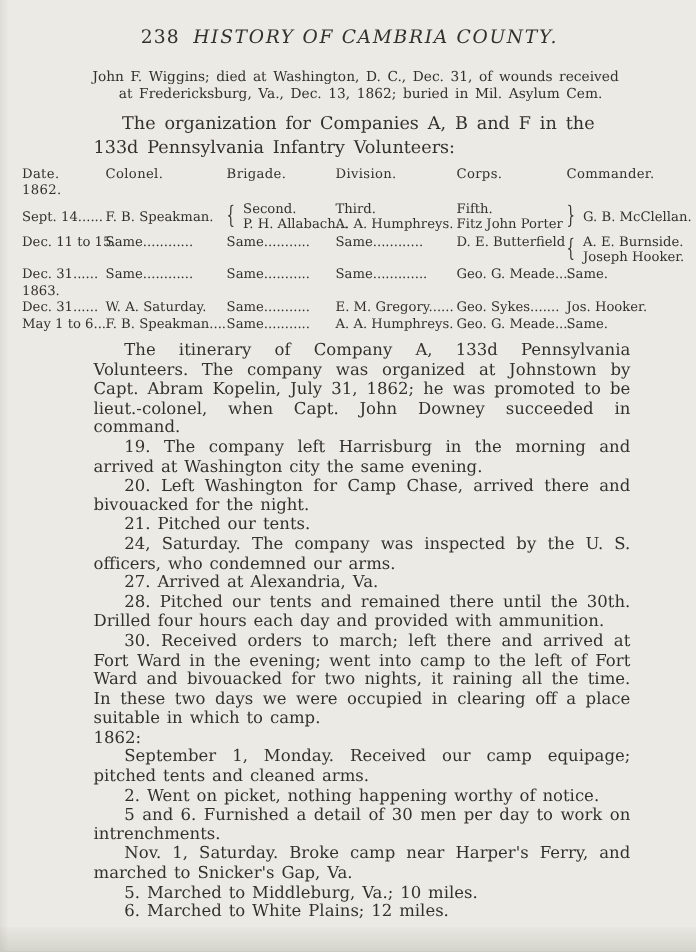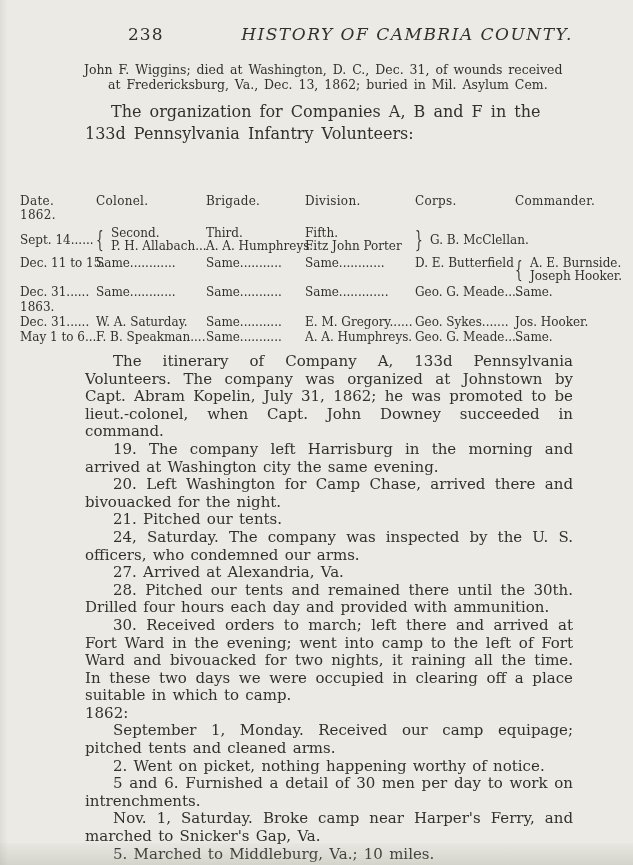--- a/index.html
+++ b/index.html
@@ -27,21 +27,21 @@
   }
 
   
   .pg-header { position: relative; height: 26px; margin-top: 24px; }
   .pg-number {
     position: absolute; left: 88px; top: 0;
     font-size: 17px; letter-spacing: 1px; margin-left: 40px;
   }
   .pg-title {
     position: absolute; left: 110px; right: 60px; top: 0;
-    text-align: right;
+    text-align: center;
     font-style: italic;
     font-size: 17px;
     letter-spacing: 1.5px;
     white-space: nowrap;
   }
 
   
   .note {
     margin: 12px 55px 0 84px;
     padding-left: 24px;
@@ -65,21 +65,21 @@
     margin: 7px 0 0 20px;
     font-size: 12px;
     line-height: 13px;
   }
   .trow {
     display: grid;
     grid-template-columns: 76px 110px 99px 110px 100px 1fr;
     align-items: start;
   }
   .cell { white-space: nowrap; overflow: visible; }
-  .hdr .cell { letter-spacing: 0.3px; margin-top: 43px; }
+  .hdr .cell { letter-spacing: 0.3px; }
   .r1 { margin-top: 5px; }
   .r2 { margin-top: 4px; }
   .r3 { margin-top: 3px; }
   .rline { margin-top: 2px; }
   .twolines { display: flex; align-items: flex-start; }
   .vcenter { display: flex; align-items: center; height: 26px; }
   .brace {
     display: inline-block;
     font-size: 22px;
     line-height: 26px;
@@ -125,20 +125,21 @@
       </div>
       <div class="cell">Colonel.</div>
       <div class="cell">Brigade.</div>
       <div class="cell">Division.</div>
       <div class="cell">Corps.</div>
       <div class="cell">Commander.</div>
     </div>
 
     <div class="trow r1">
       <div class="cell vcenter">Sept. 14......</div>
+      <div class="cell vcenter">F. B. Speakman.</div>
       <div class="cell twolines">
         <span class="brace">{</span>
         <div>
           <div>Second.</div>
           <div>P. H. Allabach...</div>
         </div>
       </div>
       <div class="cell">
         <div>Third.</div>
         <div>A. A. Humphreys.</div>

